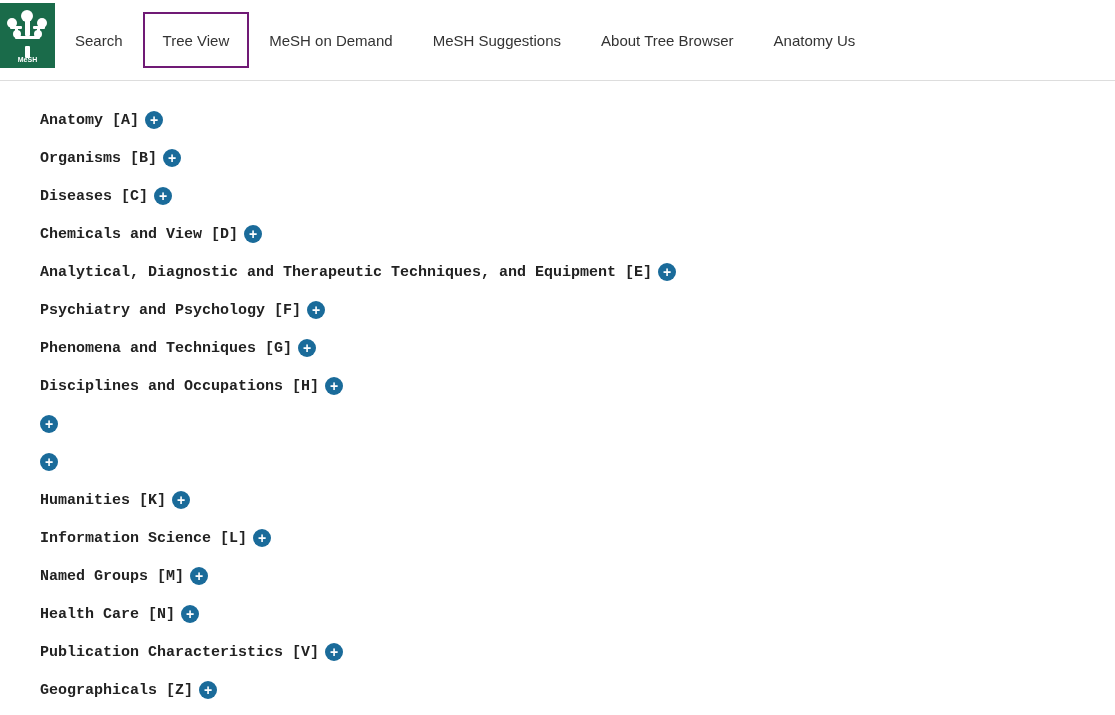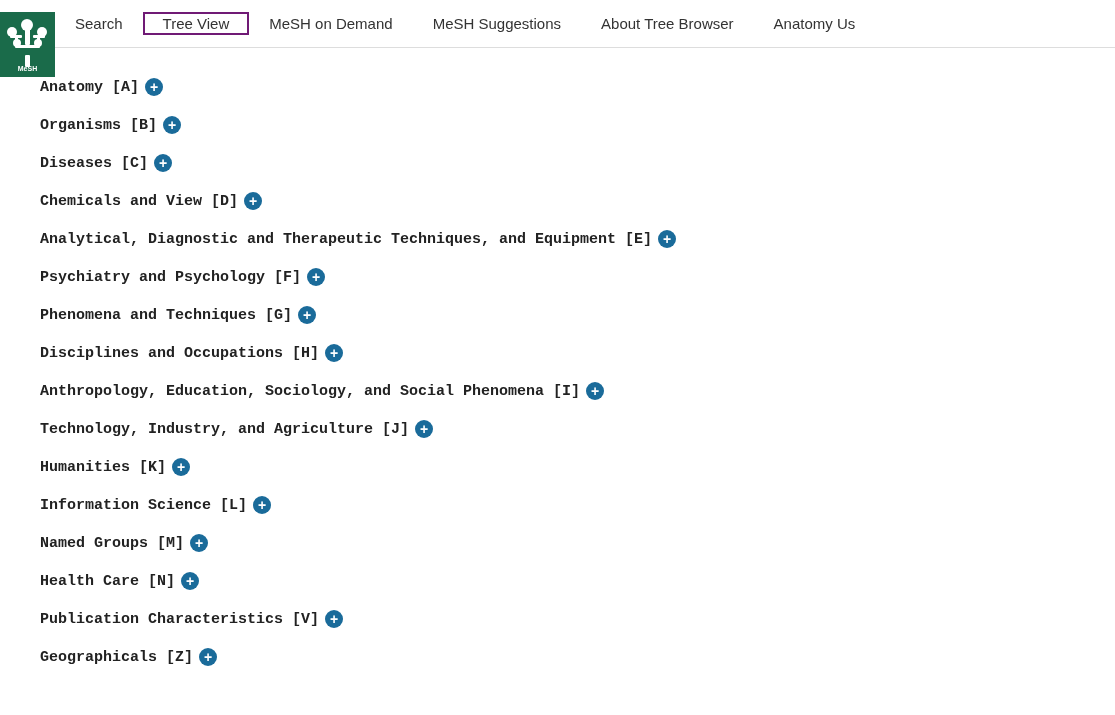--- a/index.html
+++ b/index.html
@@ -13,24 +13,24 @@
       font-size: 14px;
       background: #fff;
       color: #333;
       width: 1115px;
       min-height: 715px;
     }
 
     
     .navbar {
       display: flex;
-      align-items: flex-start;
+      align-items: flex-end;
       border-bottom: 1px solid #ddd;
       background: #fff;
-      height: 48px;
+      height: 81px;
       padding: 12px 0;
     }
 
     .logo-box {
       width: 55px;
       height: 65px;
       background: #1a6b4a;
       display: flex;
       align-items: center;
       justify-content: center;
@@ -185,25 +185,23 @@
       </li>
       <li class="tree-item">
         <span class="tree-item-label">Phenomena and Techniques [G]</span>
         <span class="plus-icon">+</span>
       </li>
       <li class="tree-item">
         <span class="tree-item-label">Disciplines and Occupations [H]</span>
         <span class="plus-icon">+</span>
       </li>
       <li class="tree-item">
-        <span class="tree-item-label">Anthropology, Education, Sociology, and Social Phenomena [I]</span>
-        <span class="plus-icon">+</span>
-      </li>
-      <li class="tree-item">
-        <span class="tree-item-label">Technology, Industry, and Agriculture [J]</span>
+        <span class="plus-icon">+</span>
+      </li>
+      <li class="tree-item">
         <span class="plus-icon">+</span>
       </li>
       <li class="tree-item">
         <span class="tree-item-label">Humanities [K]</span>
         <span class="plus-icon">+</span>
       </li>
       <li class="tree-item">
         <span class="tree-item-label">Information Science [L]</span>
         <span class="plus-icon">+</span>
       </li>

